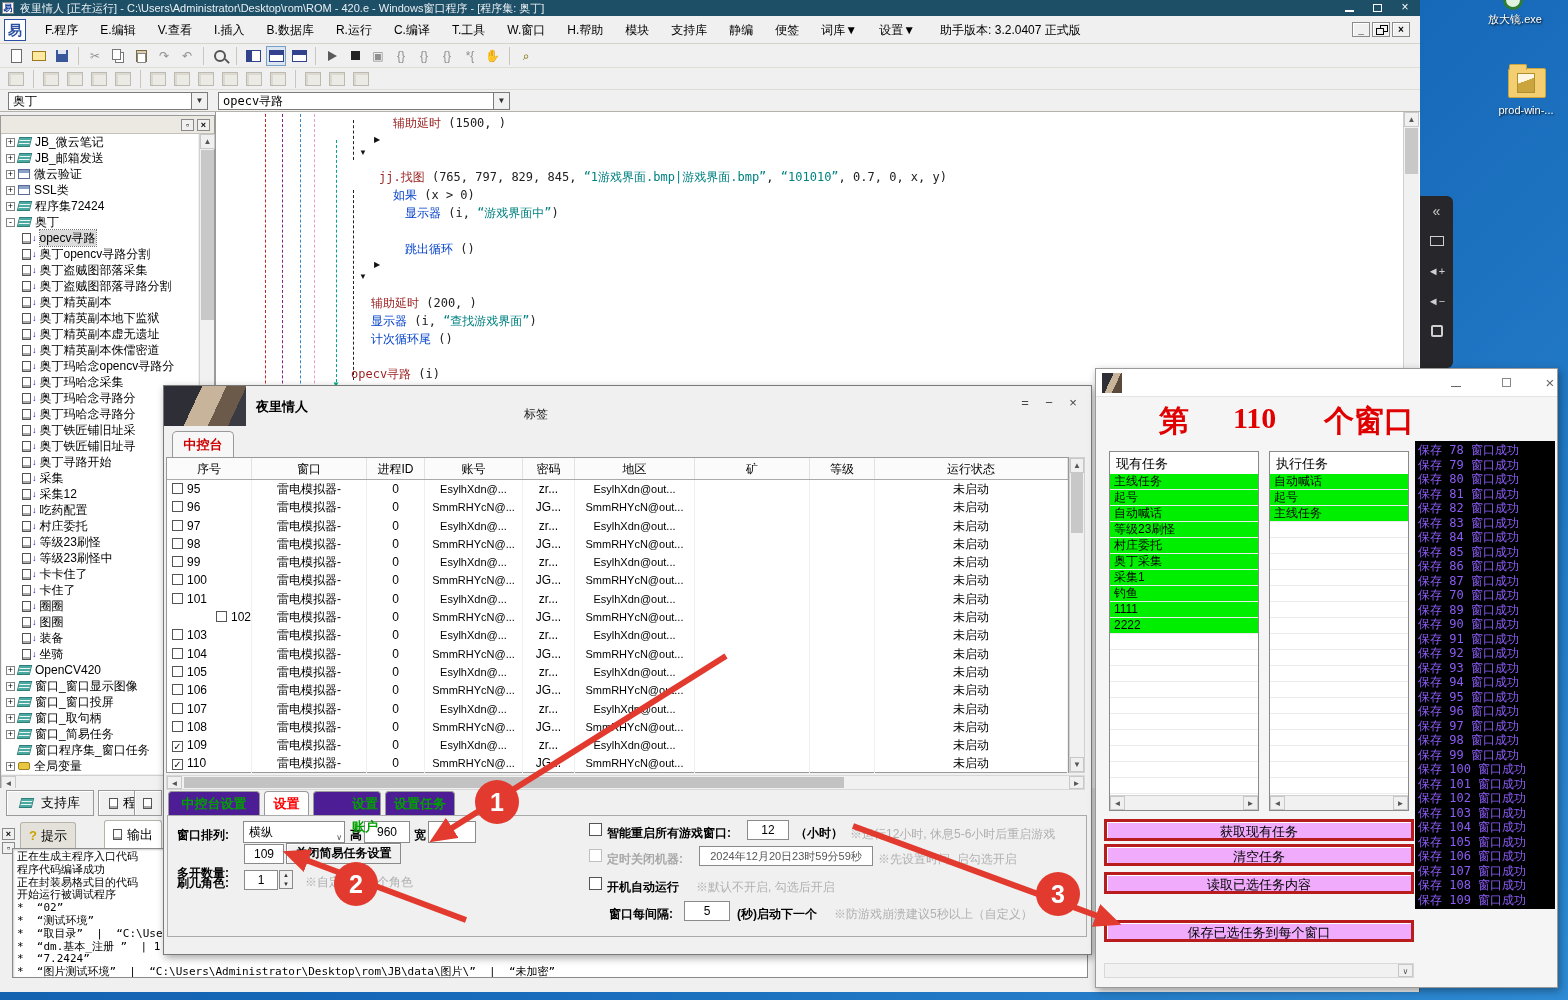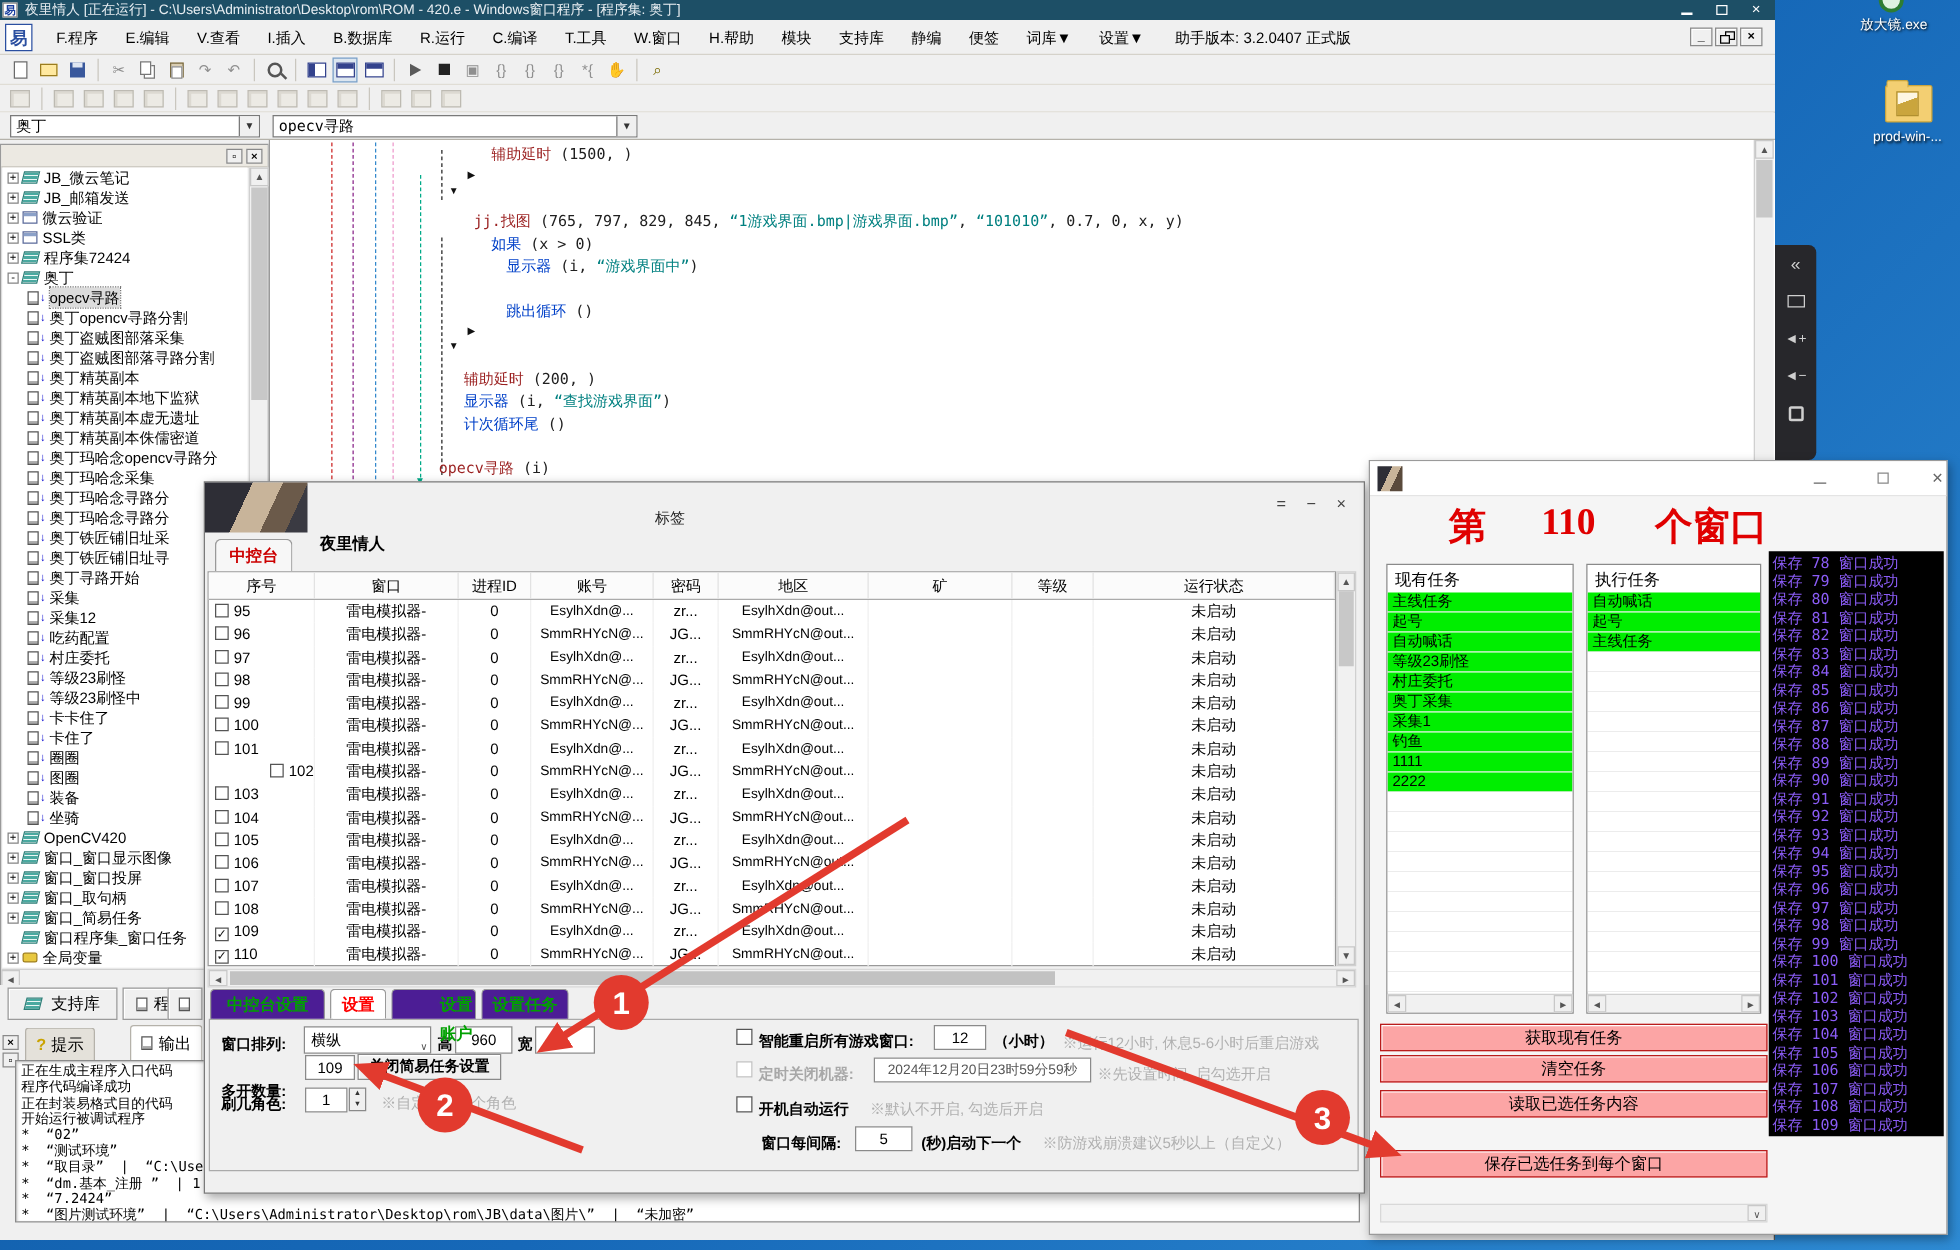--- a/index.html
+++ b/index.html
@@ -102,21 +102,21 @@
   .flat-btn { position:absolute; height:26px; background:#f0f0f0; border:1px solid #9a9a9a; box-shadow:inset 1px 1px 0 #fff; display:flex; align-items:center; justify-content:center; gap:4px; font-size:13px; }
   .tab-btn { position:absolute; height:26px; display:flex; align-items:center; gap:4px; font-size:13px; padding:0 8px; border:1px solid #b5b2aa; border-bottom:none; background:#e4e1da; border-radius:3px 3px 0 0; }
   .tab-btn.on { background:#fff; height:28px; }
   .q-ico { color:#caa300; font-weight:bold; font-size:13px; }
   #outputbox { position:absolute; left:12px; top:60px; width:1076px; height:130px; background:#fff; border:1px solid #8a8a8a; box-shadow:inset 1px 1px 2px #ccc; overflow:hidden; padding:2px 4px; }
   .outline { font-family:"DejaVu Sans Mono",monospace; font-size:11px; line-height:12.8px; white-space:pre; color:#000; }
 
   
   #dialog { left:163px; top:385px; width:929px; height:570px; background:#f0f0f0; border:1px solid #7a7a7a; box-shadow:2px 3px 8px rgba(0,0,0,.35); z-index:10; }
   #dlg-thumb { position:absolute; left:0; top:0; width:82px; height:40px; background:linear-gradient(115deg,#2e2e36 0 38%,#c8b49a 38% 62%,#6b5a4a 62% 82%,#3a3a42 82%); }
-  #dlg-title { position:absolute; left:92px; top:12px; font-size:13px; font-weight:bold; color:#000;margin-top:28px; }
+  #dlg-title { position:absolute; left:92px; top:12px; font-size:13px; font-weight:bold; color:#000; }
   #dlg-tag { position:absolute; left:360px; top:20px; font-size:12px; color:#222; }
   .dlg-ctl { position:absolute; top:8px; width:20px; height:18px; color:#444; font-size:13px; text-align:center; line-height:18px; }
   #dlg-tab { position:absolute; left:8px; top:45px; width:62px; height:26px; background:#f7f7f7; border:1px solid #999; border-bottom:none; border-radius:5px 5px 0 0; color:#cc0000; font-weight:bold; font-size:13px; text-align:center; line-height:25px; }
   #dlg-table { position:absolute; left:2px; top:71px; width:903px; height:316px; background:#fff; border:1px solid #999; }
   .th-row { display:flex; height:22px; border-bottom:1px solid #aaa; background:#fbfbfb; }
   .th { font-size:12px; text-align:center; line-height:22px; border-right:1px solid #e2e2e2; overflow:hidden; }
   .tr { display:flex; height:18.3px; }
   .td { font-size:12px; line-height:18px; text-align:center; border-right:1px solid #f0f0f0; overflow:hidden; white-space:nowrap; }
   .td.small { font-size:11px; }
   .cbx { display:inline-block; width:11px; height:11px; border:1px solid #555; background:#fff; vertical-align:-1px; margin:0 4px 0 5px; font-size:10px; line-height:10px; color:#111; text-align:center; }
@@ -139,21 +139,21 @@
   #panel110 { left:1095px; top:368px; width:463px; height:620px; background:#f5f5f5; border:1px solid #9a9a9a; box-shadow:2px 3px 8px rgba(0,0,0,.35); z-index:11; }
   #p110-titlebar { position:absolute; left:0; top:0; width:461px; height:28px; background:#fff; border-bottom:1px solid #e4e4e4; }
   #p110-thumb { position:absolute; left:6px; top:4px; width:20px; height:20px; background:linear-gradient(115deg,#2e2e36 0 40%,#c8b49a 40% 65%,#5a4a3c 65%); }
   .p110-ctl { position:absolute; top:5px; width:24px; height:18px; color:#666; text-align:center; }
   #p110-title { position:absolute; left:0; top:32px; width:461px; height:40px; color:#e00000; font-weight:bold; font-size:30px; font-family:"Liberation Serif",serif; }
   .tasklist { position:absolute; top:82px; height:360px; background:#fff; border:1px solid #8a8a8a; overflow:hidden; }
   .tasklist .rows { position:absolute; left:0; top:22px; right:0; bottom:16px; background:repeating-linear-gradient(180deg,#fff 0 15px,#ececec 15px 16px); }
   .tl-header { font-size:13px; padding:3px 0 0 6px; color:#000; }
   .task-item { height:15px; margin-bottom:1px; background:#00ee00; font-size:12px; line-height:15px; padding-left:4px; color:#000; white-space:nowrap; overflow:hidden; }
   .tl-hscroll { position:absolute; left:0; bottom:0; width:100%; height:15px; background:#f1f1f1; border-top:1px solid #d0d0d0; display:flex; justify-content:space-between; }
-  .p110-btn { position:absolute; left:8px; width:310px; height:22px; background:#fca5a5; border:1px solid #b91c1c; box-shadow:inset 1px 1px 0 #fff; font-size:13px; text-align:center; line-height:20px; }
+  .p110-btn { position:absolute; left:8px; width:310px; height:22px; background:#f0abfc; border:3px solid #b91c1c; box-shadow:inset 1px 1px 0 #fff; font-size:13px; text-align:center; line-height:20px; }
   #console110 { position:absolute; left:319px; top:72px; width:140px; height:468px; background:#000; overflow:hidden; padding:2px 0 0 3px; }
   .con-line { font-family:"DejaVu Sans Mono",monospace; font-size:12px; line-height:14.5px; color:#8b5cf6; white-space:pre; }
   #p110-bscroll { position:absolute; left:8px; top:594px; width:310px; height:15px; background:#f1f1f1; border:1px solid #d8d8d8; }
 
   
   #arrows { left:0; top:0; width:1568px; height:1000px; z-index:50; pointer-events:none; }
 </style>
 </head>
 <body>
 
@@ -933,21 +933,21 @@
         <div class="con-line">保存 78 窗口成功</div>
         <div class="con-line">保存 79 窗口成功</div>
         <div class="con-line">保存 80 窗口成功</div>
         <div class="con-line">保存 81 窗口成功</div>
         <div class="con-line">保存 82 窗口成功</div>
         <div class="con-line">保存 83 窗口成功</div>
         <div class="con-line">保存 84 窗口成功</div>
         <div class="con-line">保存 85 窗口成功</div>
         <div class="con-line">保存 86 窗口成功</div>
         <div class="con-line">保存 87 窗口成功</div>
-        <div class="con-line">保存 88 窗口成功</div>
+        <div class="con-line">保存 70 窗口成功</div>
         <div class="con-line">保存 89 窗口成功</div>
         <div class="con-line">保存 90 窗口成功</div>
         <div class="con-line">保存 91 窗口成功</div>
         <div class="con-line">保存 92 窗口成功</div>
         <div class="con-line">保存 93 窗口成功</div>
         <div class="con-line">保存 94 窗口成功</div>
         <div class="con-line">保存 95 窗口成功</div>
         <div class="con-line">保存 96 窗口成功</div>
         <div class="con-line">保存 97 窗口成功</div>
         <div class="con-line">保存 98 窗口成功</div>

